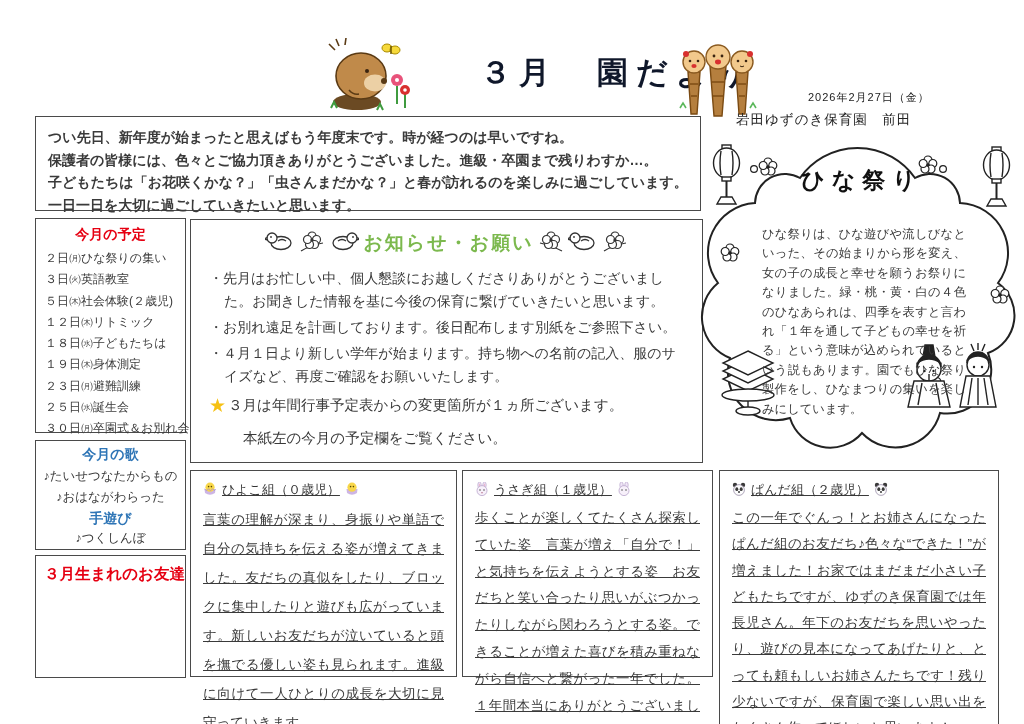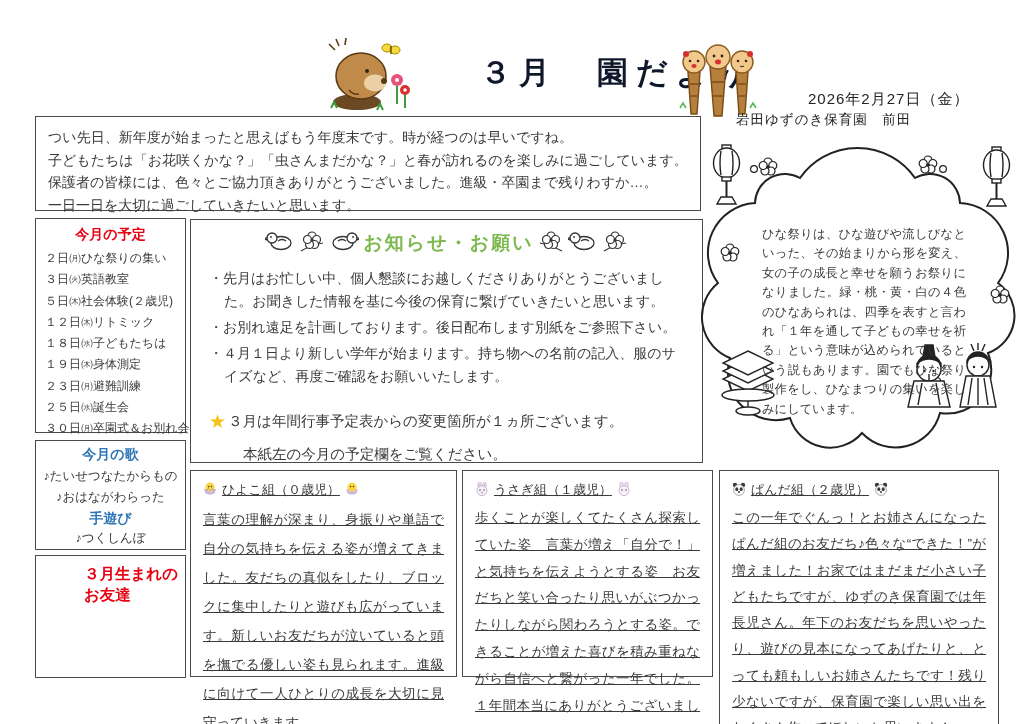--- a/index.html
+++ b/index.html
@@ -6,40 +6,40 @@
   .page {
     position:relative; width:1024px; height:724px; background:#ffffff;
     font-family:"Liberation Sans","DejaVu Sans",sans-serif;
     color:#3a3a3a; overflow:hidden;
   }
   .abs { position:absolute; box-sizing:border-box; }
   .box { position:absolute; box-sizing:border-box; border:1.6px solid #4a4a4a; background:#fff; }
 
   
   .main-title { font-size:31px; font-weight:700; color:#0f172a; letter-spacing:8px; white-space:nowrap;margin-left:48px; }
-  .date-line { font-size:15px; color:#222; letter-spacing:1px; }
+  .date-line { font-size:11px; color:#222; letter-spacing:1px; }
   .org-line  { font-size:13.5px; color:#222; letter-spacing:1px; }
 
   
   .intro { padding:9px 12px; font-size:14px; line-height:22.5px; }
 
   
   .sec-title { text-align:center; font-weight:800; font-size:14px; margin:7px 0 4px; }
   .red  { color:#e60012; }
   .blue { color:#2e75b6; }
   .sched-item { font-size:12px; line-height:21.3px; padding-left:9px; white-space:nowrap; color:#3a3a3a; }
   .song-item { font-size:12.5px; line-height:21px; text-align:center; color:#3a3a3a; }
   .birth-title { font-size:15.5px; font-weight:800; color:#e60012; padding:8px 0 0 8px; }
 
   
   .notice-head { display:flex; align-items:center; justify-content:center; gap:4px; padding:9px 6px 4px; }
   .notice-title { font-size:19px; font-weight:800; color:#7cb94e; letter-spacing:2px; }
   .notice-body { padding:6px 16px 0 18px; font-size:14px; line-height:23px; }
   .bullet { padding-left:15px; text-indent:-15px; margin-bottom:3px; }
-  .star-row { margin-top:22px; font-size:14.5px; }
+  .star-row { margin-top:6px; font-size:14.5px; }
   .star { color:#f6c113; font-size:19px; vertical-align:-2px; margin-right:2px; }
   .star-row2 { margin-top:10px; padding-left:34px; font-size:14.5px; }
 
   
   .hina-wrap { left:700px; top:133px; width:324px; height:335px; }
   .hina-title { position:absolute; left:0; top:32px; width:100%; text-align:center;
                 font-size:23px; font-weight:900; color:#111; letter-spacing:7px; }
   .hina-body { position:absolute; left:62px; top:92px; width:204px;
                font-size:12.3px; line-height:19.4px; text-align:justify; color:#3a3a3a; }
 
@@ -114,24 +114,24 @@
       <ellipse cx="18" cy="22" rx="2.6" ry="2" fill="#d8302f"></ellipse>
       <ellipse cx="42" cy="18" rx="3" ry="2.4" fill="#d8302f"></ellipse>
       <path d="M64 22 q2 1.6 4 0" stroke="#3a2410" fill="none"></path>
       <path d="M4 64 l3 -5 l3 5 M74 64 l3 -5 l3 5" stroke="#5bb85b" stroke-width="1.6" fill="none"></path>
     </svg>
   </div>
 
   <div class="abs date-line" style="left:808px; top:90px;">2026年2月27日（金）</div>
   <div class="abs org-line" style="left:736px; top:111px;">岩田ゆずのき保育園　前田</div>
 
-  <div class="box intro" style="left:35px; top:116px; width:666px; height:95px;">
+  <div class="box intro" style="left:35px; top:116px; width:666px; height:95px;font-weight:bold;">
     <div>つい先日、新年度が始まったと思えばもう年度末です。時が経つのは早いですね。</div>
+    <div>保護者の皆様には、色々とご協力頂きありがとうございました。進級・卒園まで残りわすか…。</div>
     <div>子どもたちは「お花咲くかな？」「虫さんまだかな？」と春が訪れるのを楽しみに過ごしています。</div>
-    <div>保護者の皆様には、色々とご協力頂きありがとうございました。進級・卒園まで残りわすか…。</div>
     <div>一日一日を大切に過ごしていきたいと思います。</div>
   </div>
 
   <div class="box" style="left:35px; top:218px; width:151px; height:215px;">
     <div class="sec-title red">今月の予定</div>
     <div class="sched-item">２日㈪ひな祭りの集い</div>
     <div class="sched-item">３日㈫英語教室</div>
     <div class="sched-item">５日㈭社会体験(２歳児)</div>
     <div class="sched-item">１２日㈭リトミック</div>
     <div class="sched-item">１８日㈬子どもたちは</div>
@@ -142,21 +142,21 @@
   </div>
 
   <div class="box" style="left:35px; top:440px; width:151px; height:110px;">
     <div class="sec-title blue" style="margin:5px 0 2px;">今月の歌</div>
     <div class="song-item">♪たいせつなたからもの</div>
     <div class="song-item">♪おはながわらった</div>
     <div class="sec-title blue" style="margin:2px 0 0;">手遊び</div>
     <div class="song-item">♪つくしんぼ</div>
   </div>
 
-  <div class="box" style="left:35px; top:555px; width:151px; height:123px;padding-left:40px;">
+  <div class="box" style="left:35px; top:555px; width:151px; height:123px;">
     <div class="birth-title">３月生まれのお友達</div>
   </div>
 
   <div class="box" style="left:190px; top:219px; width:513px; height:244px;">
     <div class="notice-head">
       <span class="icn">
         <svg width="30" height="22" viewBox="0 0 30 22" fill="#fff" stroke="#333" stroke-width="1.3">
           <ellipse cx="16" cy="13" rx="10" ry="6.5"></ellipse>
             <circle cx="7" cy="8" r="5"></circle>
           <path d="M2.5 7.5 L-1 9 L3 10" fill="none"></path>
@@ -318,20 +318,21 @@
         <circle cx="70" cy="22" r="11" fill="#fff"></circle>
         <path d="M59 20 A11 11 0 0 1 81 20 L81 17 Q70 9 59 17 Z" fill="#222"></path>
         <circle cx="66" cy="24" r="1.2" fill="#222" stroke="none"></circle>
           <circle cx="74" cy="24" r="1.2" fill="#222" stroke="none"></circle>
         <path d="M58 33 L82 33 L88 64 L52 64 Z" fill="#fff"></path>
         <line x1="64" y1="35" x2="60" y2="62"></line>
           <line x1="76" y1="35" x2="80" y2="62"></line>
         <line x1="70" y1="35" x2="70" y2="62"></line>
       </g>
     </svg>
+    <div class="hina-title">ひな祭り</div>
     <div class="hina-body">ひな祭りは、ひな遊びや流しびなといった、その始まりから形を変え、女の子の成長と幸せを願うお祭りになりました。緑・桃・黄・白の４色のひなあられは、四季を表すと言われ「１年を通して子どもの幸せを祈る」という意味が込められているという説もあります。園でもひな祭り製作をし、ひなまつりの集いを楽しみにしています。</div>
   </div>
 
   <div class="box cls-pad" style="left:190px; top:470px; width:267px; height:207px;">
     <div class="cls-head">
       <span class="icn">
         <svg width="14" height="14" viewBox="0 0 14 14">
           <path d="M1.5 7 L12.5 7 L12 11 Q7 14.5 2 11 Z" fill="#cdb5e4"></path>
           <circle cx="7" cy="5.2" r="4.6" fill="#f7d64a"></circle>
           <circle cx="5.6" cy="4.6" r="0.8" fill="#5a4a00"></circle>

